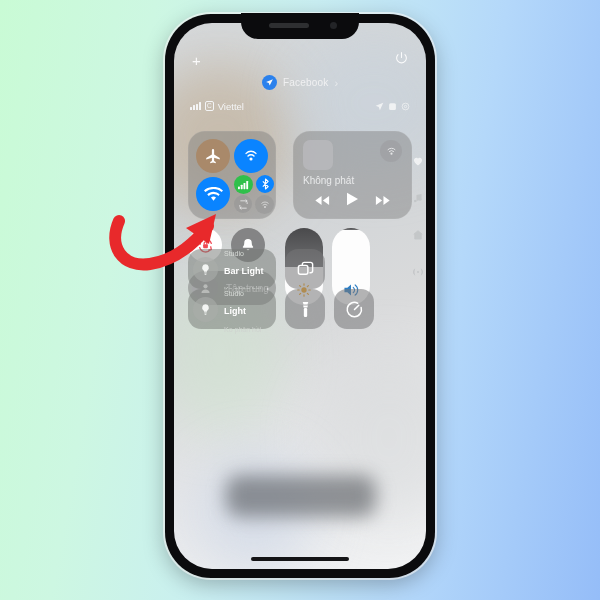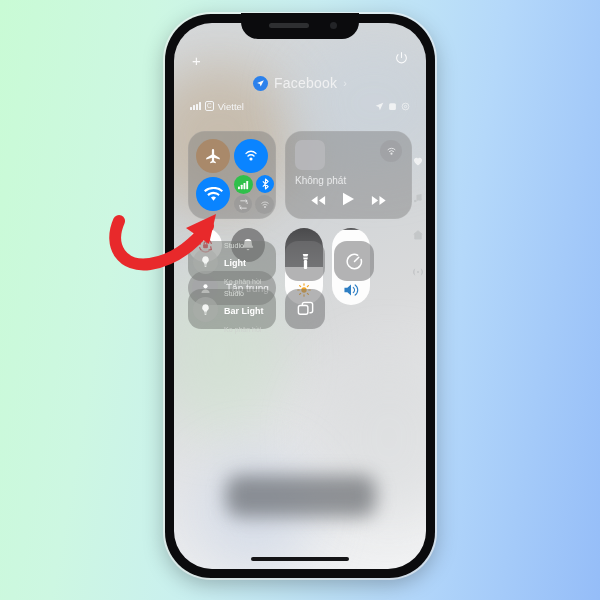--- a/index.html
+++ b/index.html
@@ -44,21 +44,21 @@
   .power-ic { right:18px; top:2px; }
 
   .nowbar {
     position:absolute; top:52px; left:0; right:0; z-index:12;
     display:flex; align-items:center; justify-content:center; gap:6px;
     opacity:.92;
   }
   .fb-dot { width:15px; height:15px; border-radius:50%; background:#1e7bf0;
             display:flex; align-items:center; justify-content:center; }
   .fb-dot svg { width:9px; height:9px; }
-  .nowbar .label { font-size:14px; color:#f3f3f4; letter-spacing:.2px; }
+  .nowbar .label { font-size:10px; color:#f3f3f4; letter-spacing:.2px; }
   .nowbar .chev  { font-size:11px; color:rgba(255,255,255,.55); }
 
   
   .status { position:absolute; top:76px; left:0; right:0; padding:0 16px; z-index:12; color:#f4f5f6; }
   .st-row { display:flex; align-items:center; justify-content:space-between; height:14px; }
   .st-left { display:flex; align-items:center; gap:4px; font-size:9.5px; }
   .st-right{ display:flex; align-items:center; gap:4px; font-size:9.5px; }
   .bars { display:flex; align-items:flex-end; gap:1px; height:8px; }
   .bars i { width:2px; background:#f4f5f6; border-radius:.5px; display:block; }
   .bars i:nth-child(1){height:3px} .bars i:nth-child(2){height:5px}
@@ -80,21 +80,21 @@
   .tgl { position:absolute; border-radius:50%; display:flex; align-items:center; justify-content:center; }
   .tgl svg { display:block; }
   .t-air   { left:8px;  top:8px;  width:34px; height:34px; background:#a9896a; }
   .t-drop  { left:46px; top:8px;  width:34px; height:34px; background:#0a84ff; }
   .t-wifi  { left:8px;  top:46px; width:34px; height:34px; background:#0a84ff; }
   .t-cell  { left:46px; top:44px; width:19px; height:19px; background:#30c04b; }
   .t-bt    { left:68px; top:44px; width:18px; height:18px; background:#0a84ff; }
   .t-hot   { left:46px; top:64px; width:18px; height:18px; background:rgba(150,150,150,.62); }
   .t-air2  { left:67px; top:64px; width:19px; height:19px; background:rgba(150,150,150,.55); }
 
-  .media { flex:1; height:88px; position:relative; }
+  .media { flex:1; height:88px; position:relative;margin-left:8px; }
   .media .art { position:absolute; left:10px; top:9px; width:30px; height:30px; border-radius:7px; background:rgba(185,185,188,.85); }
   .media .airplay { position:absolute; right:10px; top:9px; width:22px; height:22px; border-radius:50%;
                     background:rgba(155,155,158,.55); display:flex; align-items:center; justify-content:center; }
   .media .airplay svg { width:13px; height:13px; }
   .media .track { position:absolute; left:10px; top:44px; font-size:10px; color:#e9eaeb; }
   .media .ctrls { position:absolute; left:0; right:0; bottom:9px; display:flex; align-items:center; justify-content:center; gap:16px; }
   .media .ctrls svg { fill:#fff; }
 
   .row2 { display:flex; gap:9px; margin-top:9px; }
   .left-col { width:88px; flex:0 0 88px; }
@@ -344,20 +344,42 @@
                 <path d="M3 8h4l5-4.5v15L7 14H3z"></path>
                 <path d="M15.2 6.4a1 1 0 0 0-.4 1.8 3.6 3.6 0 0 1 0 5.6 1 1 0 0 0 .4 1.8 5.6 5.6 0 0 0 0-9.2z"></path>
                 <path d="M17.8 3a1 1 0 0 0-.5 1.8 7.7 7.7 0 0 1 0 12.4 1 1 0 0 0 .5 1.8 9.7 9.7 0 0 0 0-16z"></path>
               </svg>
           </div>
         </div>
       </div>
     </div>
 
     <div class="cc-bottom">
+      <div class="hrow hrow2">
+        <div class="homecard">
+          <span class="bulb">
+            <svg viewBox="0 0 24 24" fill="#f3f5f3">
+                <path d="M12 2.5a6.3 6.3 0 0 0-3.6 11.4c.6.5.9 1 .9 1.7v.6h5.4v-.6c0-.7.3-1.2.9-1.7A6.3 6.3 0 0 0 12 2.5z"></path>
+                <rect x="9.3" y="17.4" width="5.4" height="1.7" rx=".85"></rect>
+                <rect x="10.2" y="20" width="3.6" height="1.5" rx=".75"></rect>
+              </svg>
+          </span>
+          <span class="hc-txt">
+            <span class="hc-room">Studio</span><br>
+            <span class="hc-name">Bar Light</span><br>
+            <span class="hc-stat">Ko phản hồi</span>
+          </span>
+        </div>
+        <div class="sqbtn">
+          <svg viewBox="0 0 24 24" fill="none" stroke="#fff" stroke-width="1.8">
+              <rect x="3" y="7" width="12" height="11" rx="2.4"></rect>
+              <path d="M8 7V5.4A2.4 2.4 0 0 1 10.4 3h8.2A2.4 2.4 0 0 1 21 5.4v8.2a2.4 2.4 0 0 1-2.4 2.4H17"></path>
+            </svg>
+        </div>
+      </div>
       <div class="hrow">
         <div class="homecard">
           <span class="bulb">
             <svg viewBox="0 0 24 24" fill="#f3f5f3">
                 <path d="M12 2.5a6.3 6.3 0 0 0-3.6 11.4c.6.5.9 1 .9 1.7v.6h5.4v-.6c0-.7.3-1.2.9-1.7A6.3 6.3 0 0 0 12 2.5z"></path>
                 <rect x="9.3" y="17.4" width="5.4" height="1.7" rx=".85"></rect>
                 <rect x="10.2" y="20" width="3.6" height="1.5" rx=".75"></rect>
               </svg>
           </span>
           <span class="hc-txt">
@@ -370,42 +392,20 @@
           <svg viewBox="0 0 24 24" fill="#fff">
               <path d="M8.5 2.5h7l-1 3.2h-5z"></path>
               <path d="M9 6.8h6l-.6 2.6H9.6z"></path>
               <rect x="9.9" y="10.2" width="4.2" height="11.2" rx="1.5"></rect>
             </svg>
         </div>
         <div class="sqbtn">
           <svg viewBox="0 0 24 24" fill="none" stroke="#fff" stroke-width="1.9" stroke-linecap="round">
               <path d="M20.4 9.5A9 9 0 1 1 16 4.1"></path>
               <path d="M12 12l5.4-5.4"></path>
-            </svg>
-        </div>
-      </div>
-      <div class="hrow hrow2">
-        <div class="homecard">
-          <span class="bulb">
-            <svg viewBox="0 0 24 24" fill="#f3f5f3">
-                <path d="M12 2.5a6.3 6.3 0 0 0-3.6 11.4c.6.5.9 1 .9 1.7v.6h5.4v-.6c0-.7.3-1.2.9-1.7A6.3 6.3 0 0 0 12 2.5z"></path>
-                <rect x="9.3" y="17.4" width="5.4" height="1.7" rx=".85"></rect>
-                <rect x="10.2" y="20" width="3.6" height="1.5" rx=".75"></rect>
-              </svg>
-          </span>
-          <span class="hc-txt">
-            <span class="hc-room">Studio</span><br>
-            <span class="hc-name">Bar Light</span><br>
-            <span class="hc-stat">Ko phản hồi</span>
-          </span>
-        </div>
-        <div class="sqbtn">
-          <svg viewBox="0 0 24 24" fill="none" stroke="#fff" stroke-width="1.8">
-              <rect x="3" y="7" width="12" height="11" rx="2.4"></rect>
-              <path d="M8 7V5.4A2.4 2.4 0 0 1 10.4 3h8.2A2.4 2.4 0 0 1 21 5.4v8.2a2.4 2.4 0 0 1-2.4 2.4H17"></path>
             </svg>
         </div>
       </div>
     </div>
 
     <div class="peek">
       <span><svg viewBox="0 0 24 24">
             <path d="M12 21s-8-5.2-8-10.4A4.6 4.6 0 0 1 12 7a4.6 4.6 0 0 1 8 3.6C20 15.8 12 21 12 21z"></path>
           </svg></span>
       <span class="dim"><svg viewBox="0 0 24 24">

